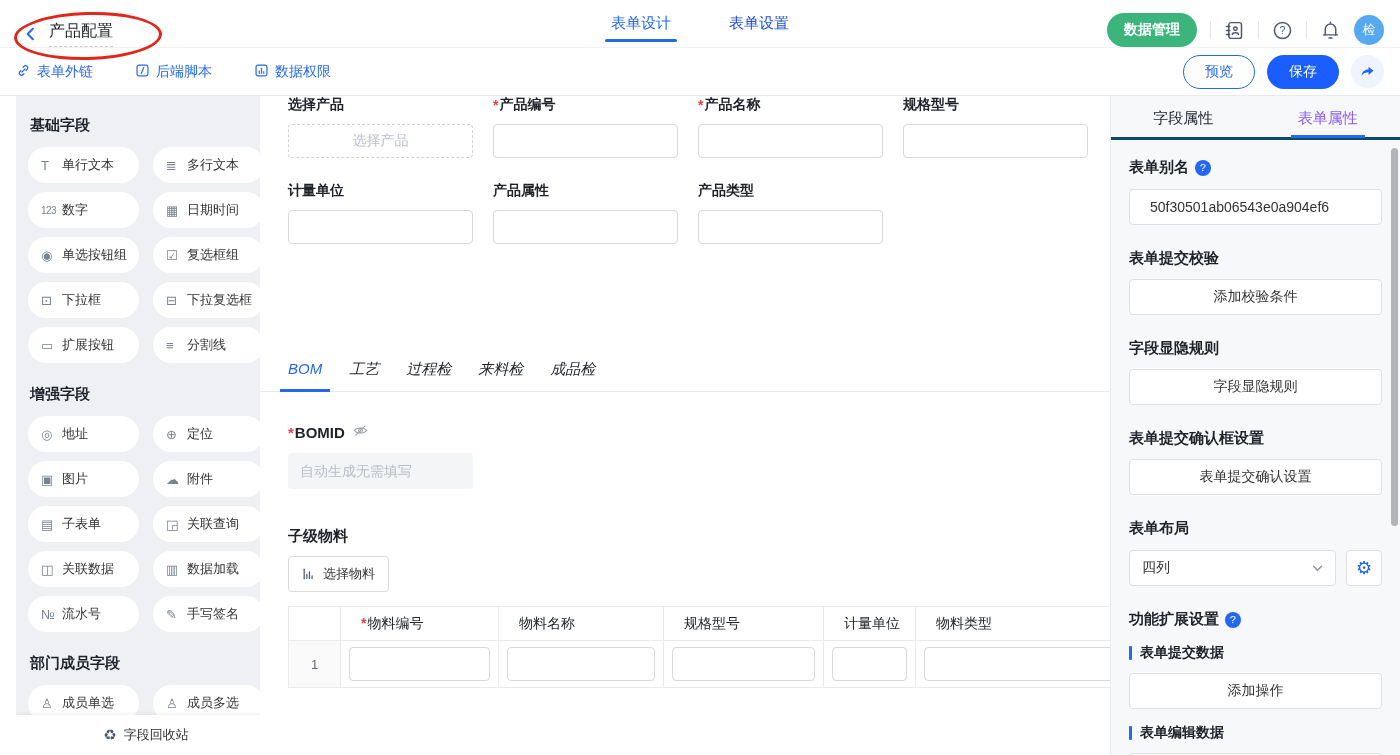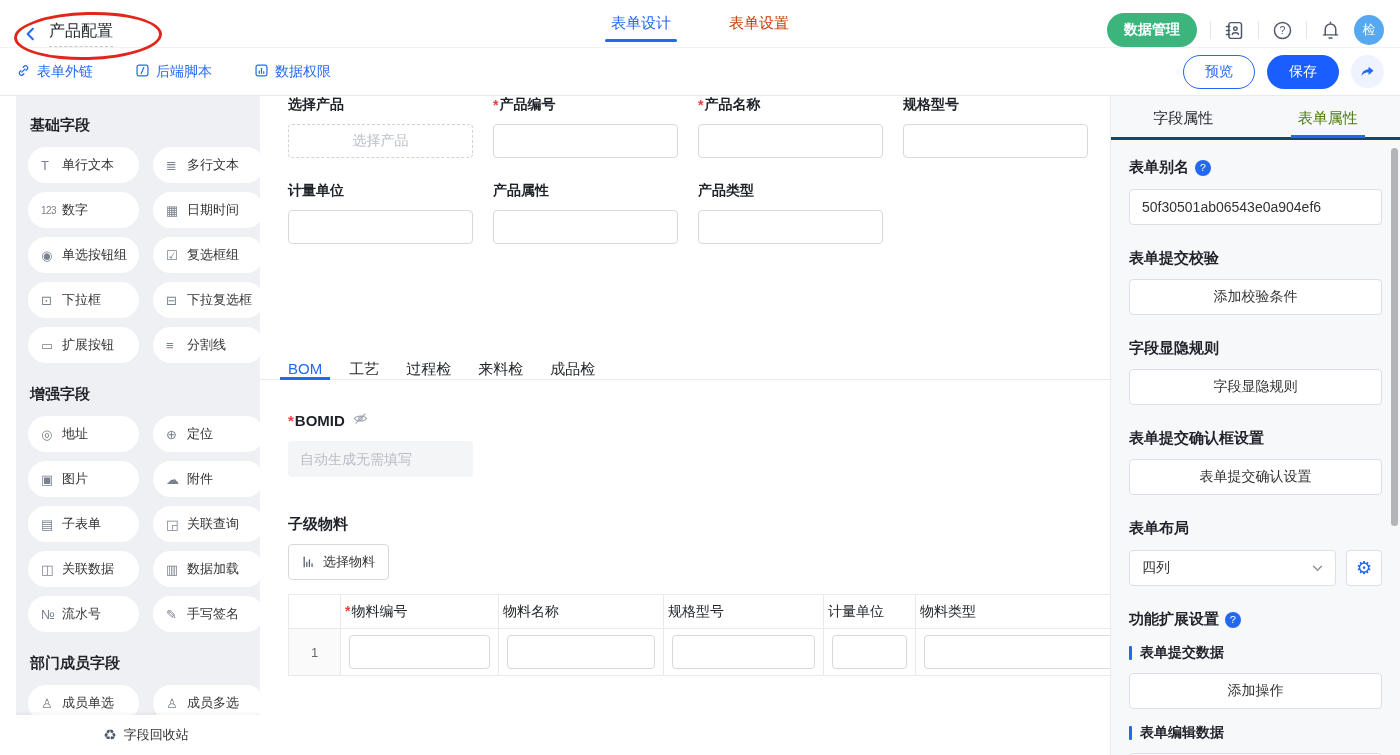--- a/index.html
+++ b/index.html
@@ -11,21 +11,21 @@
   }
   
   .header { position:absolute; top:0; left:0; right:0; height:48px; background:#fff;
     border-bottom:1px solid #f0f1f3; display:flex; align-items:flex-end; padding:0 16px; z-index:6; }
   .back-group { display:flex; align-items:center; gap:9px; position:relative; padding-left:6px; }
   .back-icon { display:flex; }
   .doc-title { font-size:16px; color:#1f2329; padding-bottom:4px; border-bottom:1px dashed #c6cad0; }
   .annotation-ellipse { position:absolute; left:-2px; top:-9px; width:148px; height:48px;
     border:3px solid #e1261c; border-radius:50%; transform:rotate(-1.5deg); pointer-events:none; z-index:10; }
   .header-tabs { position:absolute; left:50%; transform:translateX(-50%); top:0; height:42px; display:flex; gap:58px; }
-  .htab { line-height:46px; font-size:15px; color:#c2410c; position:relative; cursor:pointer; }
+  .htab { line-height:46px; font-size:15px; color:#1d4ed8; position:relative; cursor:pointer; }
   .htab.active { color:#2468f2; }
   .htab.active::after { content:""; position:absolute; left:-6px; right:-6px; bottom:0; height:3px; background:#2468f2; border-radius:2px; }
   .header-right { margin-left:auto; display:flex; align-items:center; gap:13px; }
   .btn-green { background:#3cb57d; color:#fff; border:none; border-radius:17px; padding:8px 17px; font-size:14px; cursor:pointer; font-family:inherit;font-weight:bold; }
   .vdiv { width:1px; height:18px; background:#e3e5e9; }
   .icon-btn { display:flex; align-items:center; cursor:pointer; background:none; border:none; padding:0; }
   .avatar { width:30px; height:30px; border-radius:50%; background:#56a9f0; color:#fff; display:flex;
     align-items:center; justify-content:center; font-size:13px; cursor:pointer; }
   
   .toolbar { position:absolute; top:48px; left:0; right:0; height:48px; background:#fff;
@@ -55,50 +55,50 @@
   .fields-row { display:flex; gap:20px; margin-left:28px; }
   .fields-row.r1 { }
   .fields-row.r2 { margin-top:24px; }
   .field { width:185px; }
   .f-label { font-size:14px; font-weight:700; color:#1f2329; margin-bottom:10px; display:flex; align-items:center; }
   .req { color:#f23c3c; margin-right:1px; font-weight:700; }
   .f-input { height:34px; border:1px solid #d9d9d9; border-radius:4px; width:100%; font-size:14px; padding:0 10px; color:#333; background:#fff; font-family:inherit; }
   .select-box { height:34px; border:1px dashed #cfd3d9; border-radius:4px; display:flex; align-items:center;
     justify-content:center; color:#b9bec7; font-size:14px; cursor:pointer; background:#fff; }
   .canvas-tabs { margin-top:116px; border-bottom:1px solid #e8eaed; padding-left:28px; display:flex; gap:27px; }
-  .ctab { font-size:15px; color:#1f2329; position:relative; cursor:pointer; }
+  .ctab { font-size:15px; color:#1f2329; padding-bottom:12px; position:relative; cursor:pointer;font-style:italic; }
   .ctab.active { color:#2468f2; }
   .ctab.active::after { content:""; position:absolute; left:-8px; right:-8px; bottom:-1px; height:3px; background:#2468f2; }
   .bomid-row { margin:30px 0 0 28px; display:flex; align-items:center; gap:7px; }
   .bomid-label { font-size:15px; font-weight:700; display:flex; align-items:center; }
   .bomid-input { margin:10px 0 0 28px; width:185px; height:36px; background:#f4f5f7; border:none; border-radius:4px;
     padding:0 12px; font-size:14px; color:#333; font-family:inherit; }
   .bomid-input::placeholder { color:#b9bec7; }
   .f-input::placeholder { color:#b9bec7; }
   .sub-title { margin:38px 0 0 28px; font-size:15px; font-weight:700; }
   .select-material-btn { margin:10px 0 0 28px; display:inline-flex; align-items:center; gap:7px;
     border:1px solid #d9d9d9; background:#fff; border-radius:4px; padding:8px 13px; font-size:13px; color:#333; cursor:pointer; font-family:inherit; }
   .mtable { margin:14px 0 0 28px; border-collapse:collapse; table-layout:fixed; width:840px; background:#fff; }
   .mtable th, .mtable td { border:1px solid #e8eaec; }
-  .mtable th { height:34px; font-weight:400; font-size:14px; text-align:left; padding-left:4px; color:#1f2329; }
+  .mtable th { height:34px; font-weight:400; font-size:14px; text-align:left; padding-left:20px; color:#1f2329; }
   .row-num { background:#fafafa; text-align:center; color:#646a73; font-size:13px; }
   .mtable td.cell { padding:6px 8px; }
   .cell-input { width:100%; height:34px; border:1px solid #d9d9d9; border-radius:4px; background:#fff; font-family:inherit; }
   
   .panel { position:absolute; left:1110px; top:96px; right:0; bottom:0; background:#f7f8fa; border-left:1px solid #e8eaed; overflow:hidden; }
   .panel-tabs { height:44px; display:flex; border-bottom:3px solid #0c4a6e; }
   .ptab { flex:1; text-align:center; line-height:44px; font-size:15px; color:#1f2329; position:relative; cursor:pointer; }
-  .ptab.active { color:#4d7c0f; }
+  .ptab.active { color:#8b5cf6; }
   .ptab.active::after { content:""; position:absolute; left:50%; transform:translateX(-50%); bottom:-1px; width:74px; height:3px; background:#2468f2; }
   .panel-body { padding:18px 18px 0; }
   .p-heading { font-size:15px; font-weight:700; color:#1f2329; display:flex; align-items:center; gap:6px;font-family:Liberation Mono, monospace; }
   .help-badge { width:16px; height:16px; border-radius:50%; background:#2468f2; color:#fff; font-size:11px;
     display:inline-flex; align-items:center; justify-content:center; font-weight:400; cursor:pointer; }
   .p-input { margin-top:12px; width:100%; height:36px; background:#fff; border:1px solid #dcdfe5; border-radius:4px;
-    padding:0 12px; font-size:14px; color:#333; font-family:inherit; }
+    padding:0 20px; font-size:14px; color:#333; font-family:inherit; }
   .p-btn { margin-top:11px; width:100%; height:36px; background:#fff; border:1px solid #dcdfe5; border-radius:4px;
     font-size:14px; color:#333; cursor:pointer; font-family:inherit; }
   .p-section { margin-top:24px; }
   .layout-row { display:flex; gap:10px; margin-top:12px; }
   .p-select { flex:1; height:36px; background:#fff; border:1px solid #dcdfe5; border-radius:4px; display:flex;
     align-items:center; justify-content:space-between; padding:0 12px; font-size:14px; color:#333; cursor:pointer; }
   .gear-btn { width:36px; height:36px; background:#fff; border:1px solid #dcdfe5; border-radius:4px; color:#2468f2;
     font-size:18px; display:flex; align-items:center; justify-content:center; cursor:pointer; }
   .group-label { display:flex; align-items:center; gap:8px; font-size:14px; font-weight:700; margin-top:15px; }
   .group-bar { width:3px; height:14px; background:#2468f2; border-radius:1px; }

